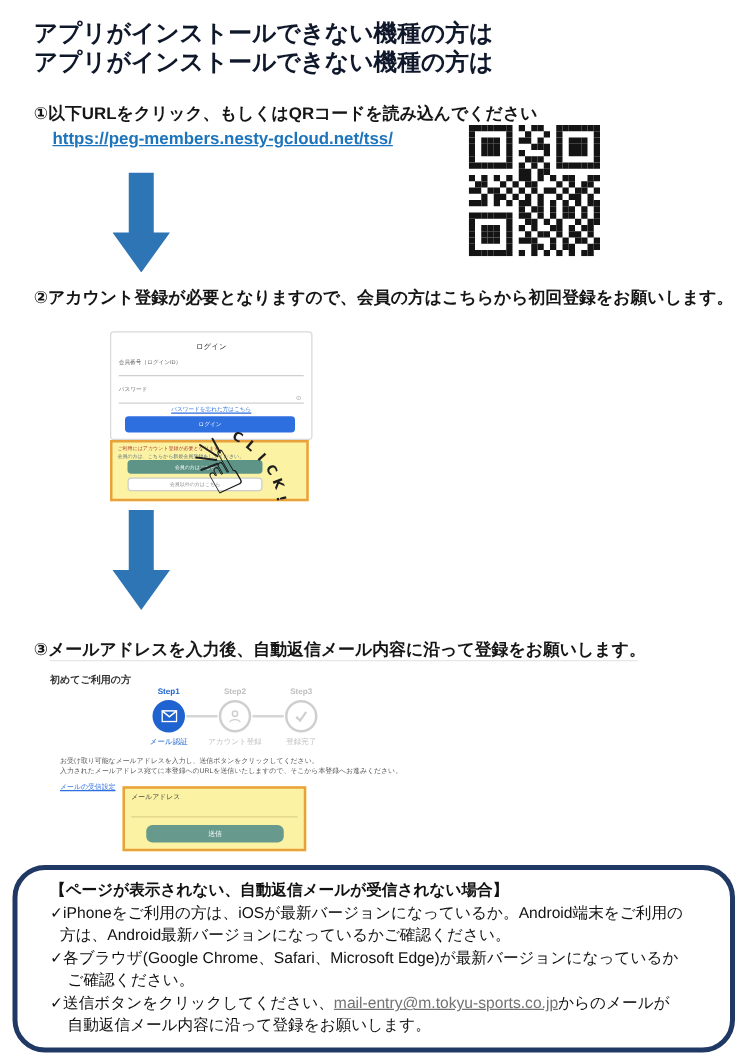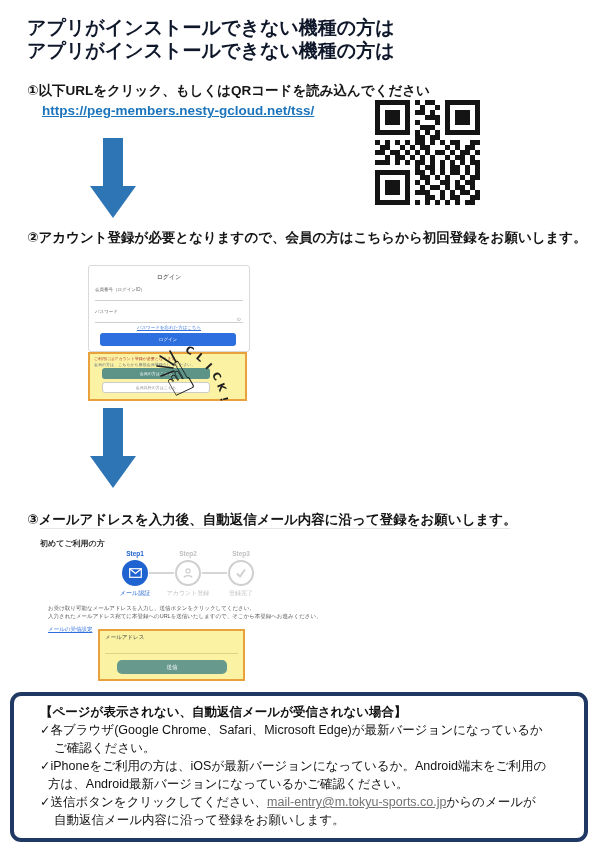--- a/index.html
+++ b/index.html
@@ -70,21 +70,21 @@
   .cn1{left:109px;} .cn2{left:162px;}
   .desc{left:8px;font-size:5.5px;color:#555;}
   .mail-set-link{left:8px;top:97px;font-size:5.5px;color:#2E6FE0;text-decoration:underline;}
   .hl3{left:58px;top:100px;width:147px;height:52px;background:#FBF3A3;border:2px solid #E9A23B;box-sizing:border-box;}
   .hl3 .email-label{left:5px;top:3px;font-size:5.5px;color:#444;}
   .hl3 .email-line{left:5px;right:5px;top:22px;height:0;border-bottom:1px solid #e0d188;}
   .send-btn{left:17px;top:29px;width:110px;height:14px;background:#679A8C;border-radius:5px;color:#fff;
     font-size:5.5px;display:flex;align-items:center;justify-content:center;}
 
   
-  .ts-box{left:10px;top:692px;width:578px;box-sizing:border-box;border:4px solid #1F3864;border-radius:11px;
+  .ts-box{left:10px;top:692px;width:578px;box-sizing:border-box;border:4px solid #1F3864;border-radius:26px;
     background:#fff;padding:7px 22px 9px 26px;font-size:12.5px;line-height:18px;color:#111;}
   .ts-title{font-weight:600;}
   .ts-item{font-weight:500;}
   .ts-item .l2{display:block;padding-left:14px;}
   .email-link{color:#737373;text-decoration:underline;}
 </style>
 </head>
 <body>
 
 <div class="abs page-title">
@@ -425,24 +425,24 @@
   <div class="abs hl3">
     <div class="abs email-label">メールアドレス</div>
     <div class="abs email-line"></div>
     <div class="abs send-btn">送信</div>
   </div>
 </div>
 
 <div class="abs ts-box">
   <div class="ts-title">【ページが表示されない、自動返信メールが受信されない場合】</div>
   <div class="ts-item">
+    <span>✓</span><span>iPhoneをご利用の方は、iOSが最新バージョンになっているか。Android端末をご利用の</span>
+    <span class="l2" style="padding-left:8px;">方は、Android最新バージョンになっているかご確認ください。</span>
+  </div>
+  <div class="ts-item">
     <span>✓</span><span>各ブラウザ(Google Chrome、Safari、Microsoft Edge)が最新バージョンになっているか</span>
     <span class="l2">ご確認ください。</span>
-  </div>
-  <div class="ts-item">
-    <span>✓</span><span>iPhoneをご利用の方は、iOSが最新バージョンになっているか。Android端末をご利用の</span>
-    <span class="l2" style="padding-left:8px;">方は、Android最新バージョンになっているかご確認ください。</span>
   </div>
   <div class="ts-item">
     <span>✓</span><span>送信ボタンをクリックしてください、</span><a class="email-link" href="#">mail-entry@m.tokyu-sports.co.jp</a><span>からのメールが</span>
     <span class="l2">自動返信メール内容に沿って登録をお願いします。</span>
   </div>
 </div>
 
 </body></html>

